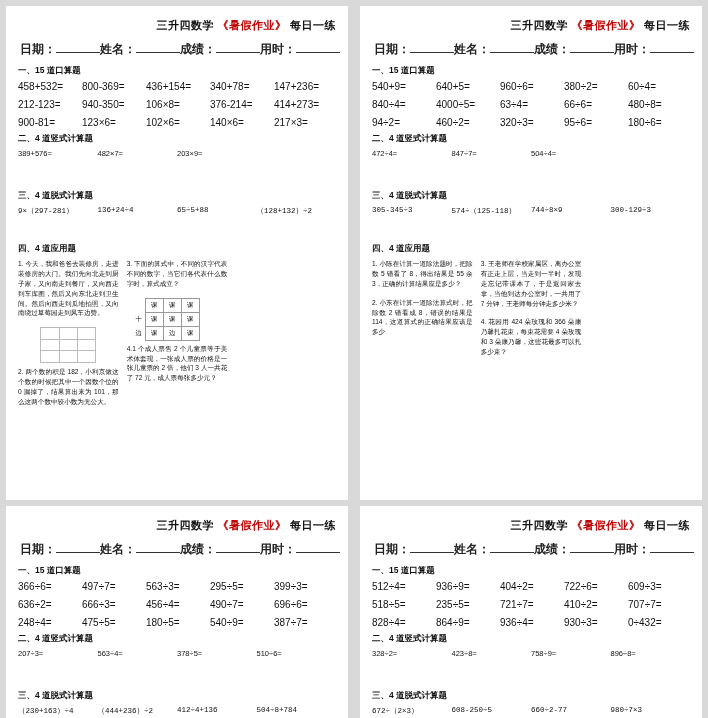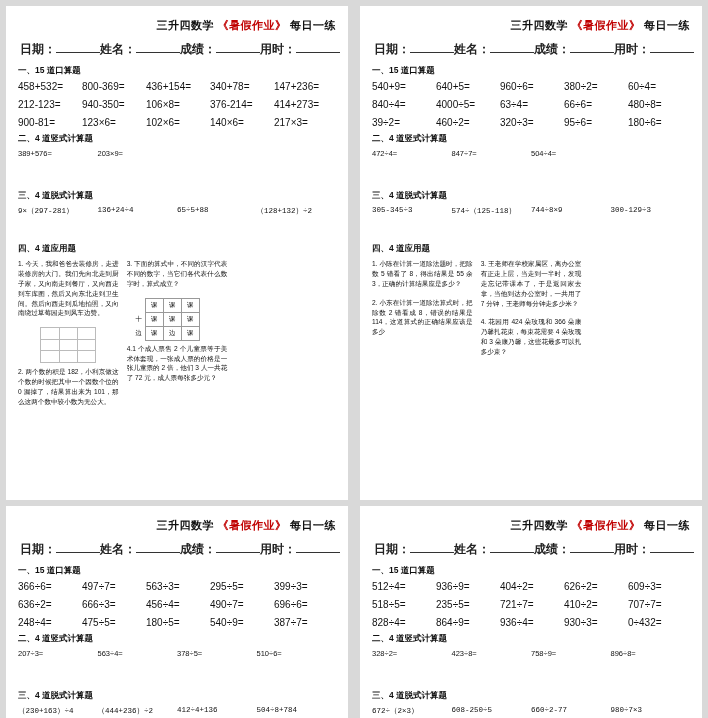--- a/index.html
+++ b/index.html
@@ -151,20 +151,21 @@
       <span>900-81=</span>
       <span>123×6=</span>
       <span>102×6=</span>
       <span>140×6=</span>
       <span>217×3=</span>
     </div>
 
     <div class="sec">二、4 道竖式计算题</div>
     <div class="vert">
       <span>389+576=</span>
+      <span>482×7=</span>
       <span>203×9=</span>
     </div>
 
     <div class="sec">三、4 道脱式计算题</div>
     <div class="esc">
       <span>9×（297-281）</span>
       <span>136+24÷4</span>
       <span>65÷5+88</span>
       <span>（128+132）÷2</span>
     </div>
@@ -224,21 +225,21 @@
       <span>540+9=</span>
       <span>640+5=</span>
       <span>960÷6=</span>
       <span>380÷2=</span>
       <span>60÷4=</span>
       <span>840÷4=</span>
       <span>4000÷5=</span>
       <span>63÷4=</span>
       <span>66÷6=</span>
       <span>480÷8=</span>
-      <span>39÷2=</span>
+      <span>94÷2=</span>
       <span>460÷2=</span>
       <span>320÷3=</span>
       <span>95÷6=</span>
       <span>180÷6=</span>
     </div>
 
     <div class="sec">二、4 道竖式计算题</div>
     <div class="vert">
       <span>472÷4=</span>
       <span>847÷7=</span>
@@ -327,21 +328,21 @@
       <span><b>姓名：</b><i></i></span>
       <span><b>成绩：</b><i></i></span>
       <span><b>用时：</b><i></i></span>
     </div>
 
     <div class="sec">一、15 道口算题</div>
     <div class="oral">
       <span>512÷4=</span>
       <span>936÷9=</span>
       <span>404÷2=</span>
-      <span>626÷2=</span>
+      <span>722÷6=</span>
       <span>609÷3=</span>
       <span>518÷5=</span>
       <span>235÷5=</span>
       <span>721÷7=</span>
       <span>410÷2=</span>
       <span>707÷7=</span>
       <span>828÷4=</span>
       <span>864÷9=</span>
       <span>936÷4=</span>
       <span>930÷3=</span>

